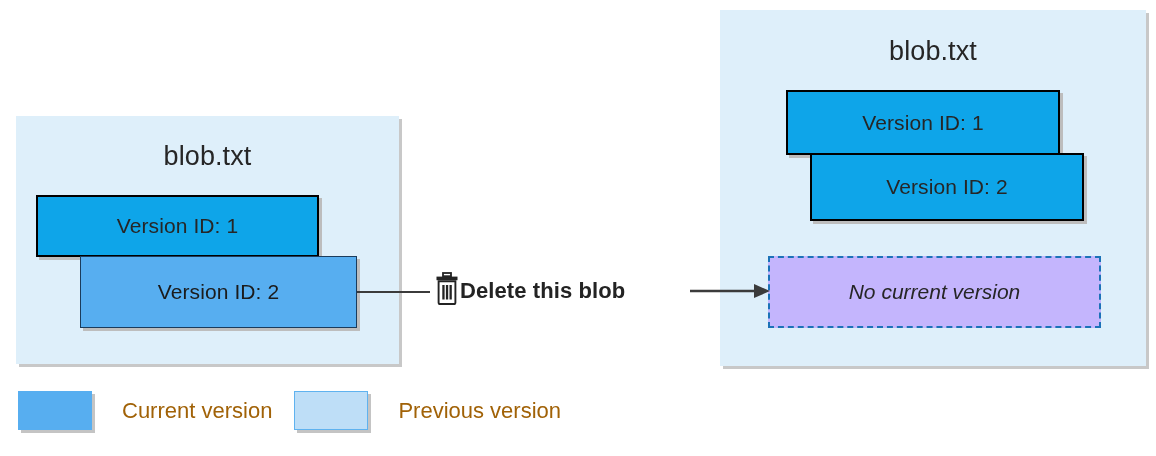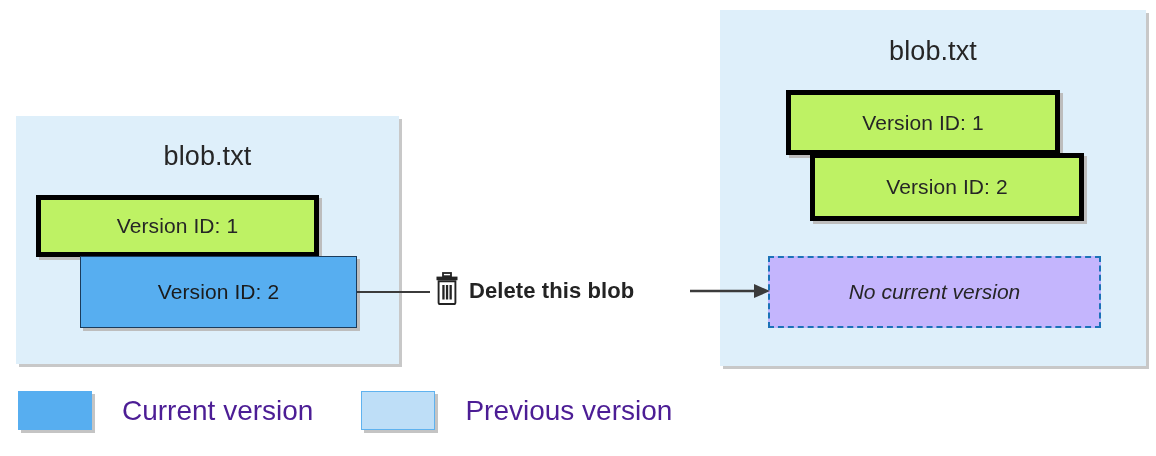--- a/index.html
+++ b/index.html
@@ -53,22 +53,22 @@
     display: flex;
     align-items: center;
     justify-content: center;
     font-size: 21px;
     letter-spacing: 0.1px;
     white-space: nowrap;
     color: #262626;
     box-shadow: 3px 3px 0 0 #bdbdbd;
   }
   .version-card.previous {
-    background: #bef264;
-    border: 5px solid #000000;
+    background: #0ea5e9;
+    border: 2px solid #000000;
     text-align: center;
   }
   .version-card.current {
     background: #57aef0;
     border: 1px solid #1b3c5c;
     color: #1b1b1b;
   }
 
   
   .card-l1 { left: 36px; top: 195px; width: 283px; height: 62px; z-index: 2; }
@@ -107,21 +107,20 @@
     height: 2px;
     background: #3b3b3b;
     z-index: 5;
   }
   .delete-action {
     position: absolute;
     left: 434px;
     top: 272px;
     display: flex;
     align-items: center;
-    gap: 9px;
     z-index: 6;
   }
   .trash-icon { display: block; }
   .delete-label {
     font-size: 22px;
     font-weight: bold;
     color: #232323;
     white-space: nowrap;
     letter-spacing: 0.1px;
   }
@@ -146,26 +145,26 @@
   }
   .legend-swatch {
     width: 74px;
     height: 39px;
     box-sizing: border-box;
     box-shadow: 3px 3px 0 0 #c4c4c4;
   }
   .legend-swatch.current  { background: #57aef0; border: 1px solid #57aef0; }
   .legend-swatch.previous { background: #bedef7; border: 1px solid #5fb2ef; }
   .legend-label {
-    font-size: 28px;
-    color: #4c1d95;
+    font-size: 22px;
+    color: #a16207;
     white-space: nowrap;
   }
   .legend-item.first .legend-label  { margin-left: 30px; }
-  .legend-item.second { margin-left: 48px; }
+  .legend-item.second { margin-left: 22px; }
   .legend-item.second .legend-label { margin-left: 30px; }
 </style>
 </head>
 <body>
 
 <div class="stage">
 
   <div class="blob-panel left">
     <div class="panel-title">blob.txt</div>
   </div>

